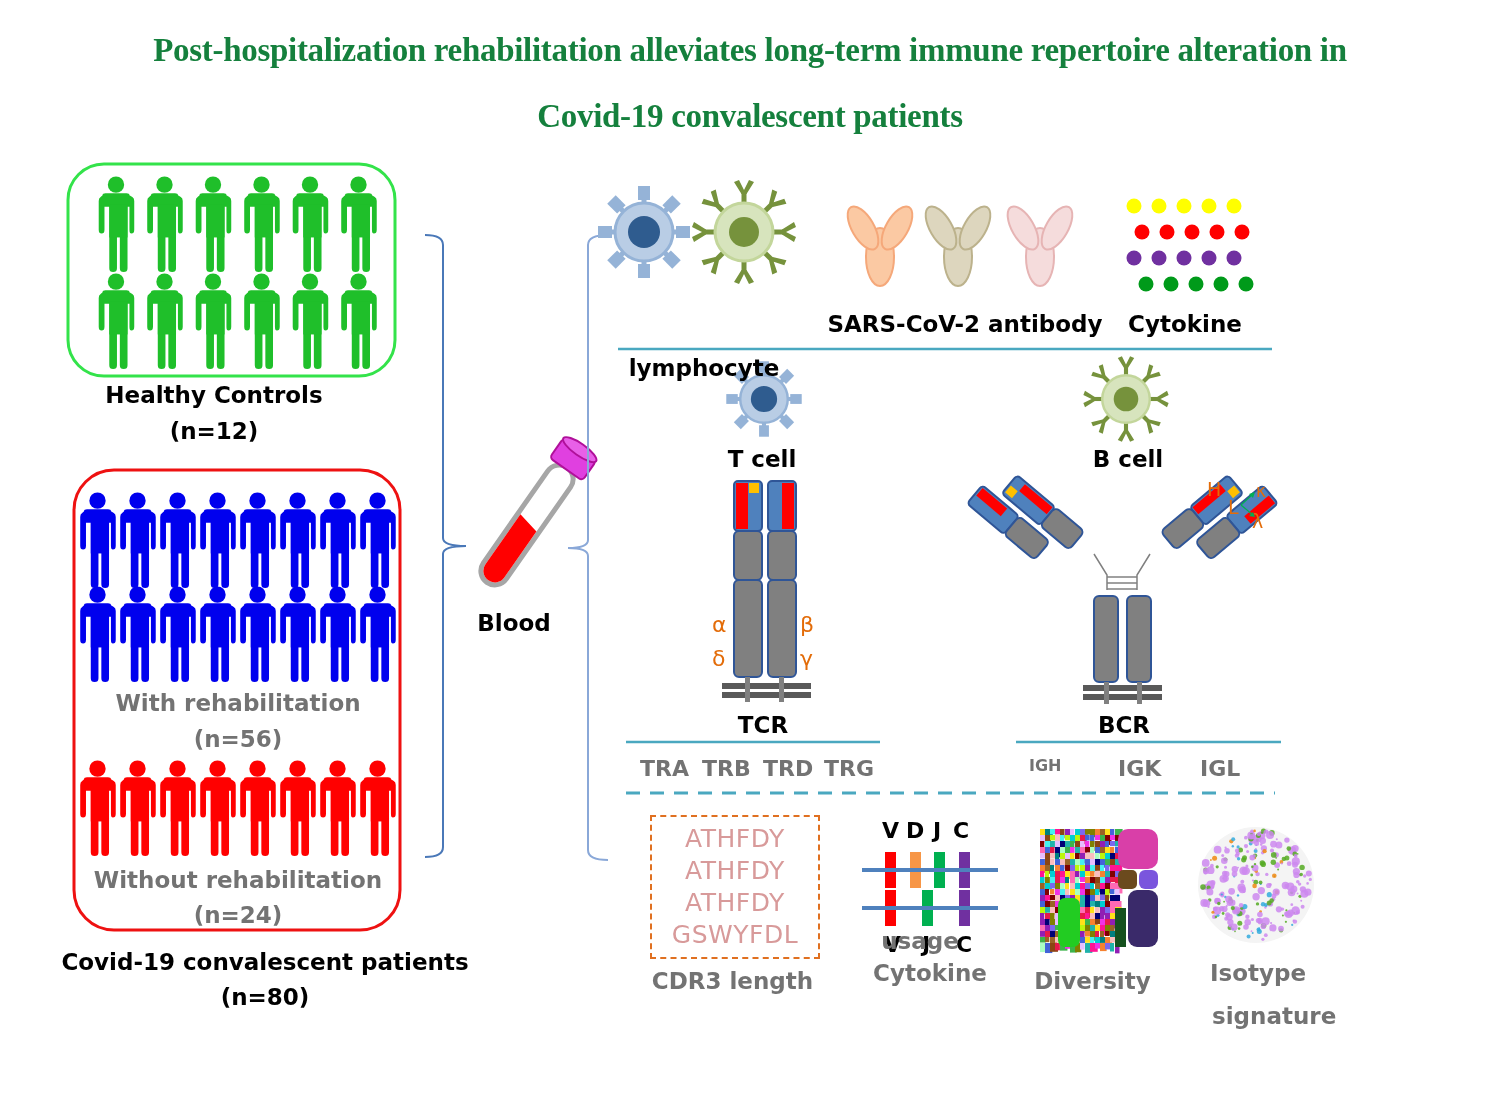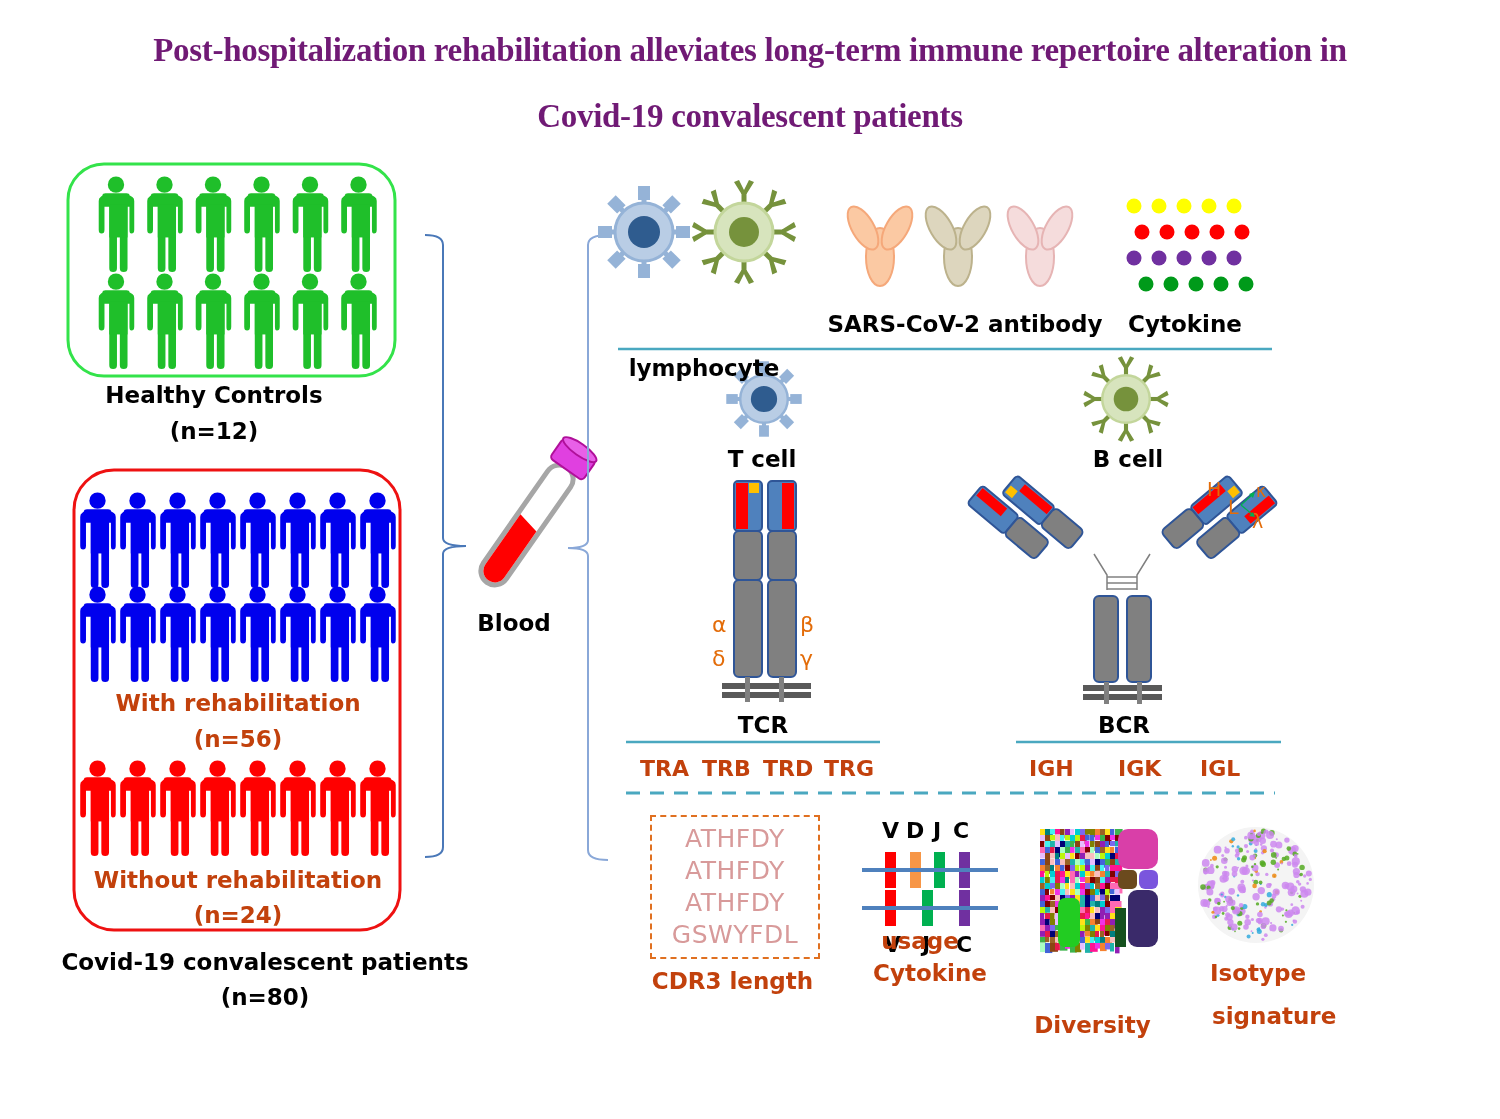--- a/index.html
+++ b/index.html
@@ -1,20 +1,20 @@
 <!DOCTYPE html>
 <html><head>
 <meta charset="utf-8">
 <style>
   html, body { margin:0; padding:0; background:#fff; }
   body { width:1500px; height:1119px; position:relative; overflow:hidden; font-family:"Liberation Sans", sans-serif; }
-  .title { position:absolute; left:0; width:1500px; text-align:center; font-family:"Liberation Serif", serif; font-weight:bold; font-size:33px; color:#701a75; letter-spacing:-0.3px; }
+  .title { position:absolute; left:0; width:1500px; text-align:center; font-family:"Liberation Serif", serif; font-weight:bold; font-size:33px; color:#15803d; letter-spacing:-0.3px; }
   .lbl { position:absolute; font-family:"DejaVu Sans", sans-serif; font-weight:bold; text-align:center; white-space:nowrap; }
   .blk { color:#000; font-size:23px; }
-  .gry { color:#c2410c; font-size:23px; }
+  .gry { color:#737373; font-size:23px; }
   svg#art { position:absolute; left:0; top:0; }
   .cdr3 { position:absolute; left:650px; top:815px; width:170px; height:144px; border:2px dashed #e07020; box-sizing:border-box; text-align:center; font-family:"DejaVu Sans", sans-serif; color:#d89a9a; font-size:25px; line-height:32px; padding-top:6px; }
   .cdr3 div { letter-spacing:0.5px; }
   .seg { position:absolute; font-family:"DejaVu Sans", sans-serif; font-weight:bold; font-size:22px; color:#000; }
 </style>
 </head>
 <body>
 
 <div class="title" style="top:32px;">Post-hospitalization rehabilitation alleviates long-term immune repertoire alteration in</div>
 <div class="title" style="top:98px;">Covid-19 convalescent patients</div>
@@ -964,21 +964,21 @@
 
 <div class="lbl" style="left:1207px; top:478px; color:#e36c09; font-weight:normal; font-size:19px;">H</div>
 <div class="lbl" style="left:1228px; top:496px; color:#e36c09; font-weight:normal; font-size:19px;">L</div>
 <div class="lbl" style="left:1256px; top:481px; color:#e36c09; font-weight:normal; font-size:17px;">κ</div>
 <div class="lbl" style="left:1252px; top:510px; color:#e36c09; font-weight:normal; font-size:19px;">λ</div>
 
 <div class="lbl gry" style="left:640px; top:756px; font-size:22px;">TRA</div>
 <div class="lbl gry" style="left:702px; top:756px; font-size:22px;">TRB</div>
 <div class="lbl gry" style="left:763px; top:756px; font-size:22px;">TRD</div>
 <div class="lbl gry" style="left:824px; top:756px; font-size:22px;">TRG</div>
-<div class="lbl gry" style="left:1029px; top:756px; font-size:22px;">IGH</div>
+<div class="lbl gry" style="left:1029px; top:756px; font-size:16px;">IGH</div>
 <div class="lbl gry" style="left:1118px; top:756px; font-size:22px;">IGK</div>
 <div class="lbl gry" style="left:1200px; top:756px; font-size:22px;">IGL</div>
 
 <div class="cdr3">
   <div>ATHFDY</div>
   <div>ATHFDY</div>
   <div>ATHFDY</div>
   <div>GSWYFDL</div>
 </div>
 <div class="lbl gry" style="left:640px; width:185px; top:968px;">CDR3 length</div>
@@ -986,15 +986,15 @@
 <div class="seg" style="left:882px; top:818px;">V</div>
 <div class="seg" style="left:906px; top:818px;">D</div>
 <div class="seg" style="left:933px; top:818px;">J</div>
 <div class="seg" style="left:953px; top:818px;">C</div>
 <div class="seg" style="left:884px; top:932px;">V</div>
 <div class="seg" style="left:922px; top:932px;">J</div>
 <div class="seg" style="left:956px; top:932px;">C</div>
 <div class="lbl gry" style="left:860px; width:140px; top:960px;">Cytokine</div>
 <div class="lbl gry" style="left:850px; width:140px; top:928px;">usage</div>
 
-<div class="lbl gry" style="left:1030px; width:125px; top:968px;margin-top:44px;">Diversity</div>
+<div class="lbl gry" style="left:1030px; width:125px; top:968px;">Diversity</div>
 <div class="lbl gry" style="left:1210px; top:960px;">Isotype</div>
 <div class="lbl gry" style="left:1212px; top:985px;margin-top:18px;">signature</div>
 
 </body></html>

